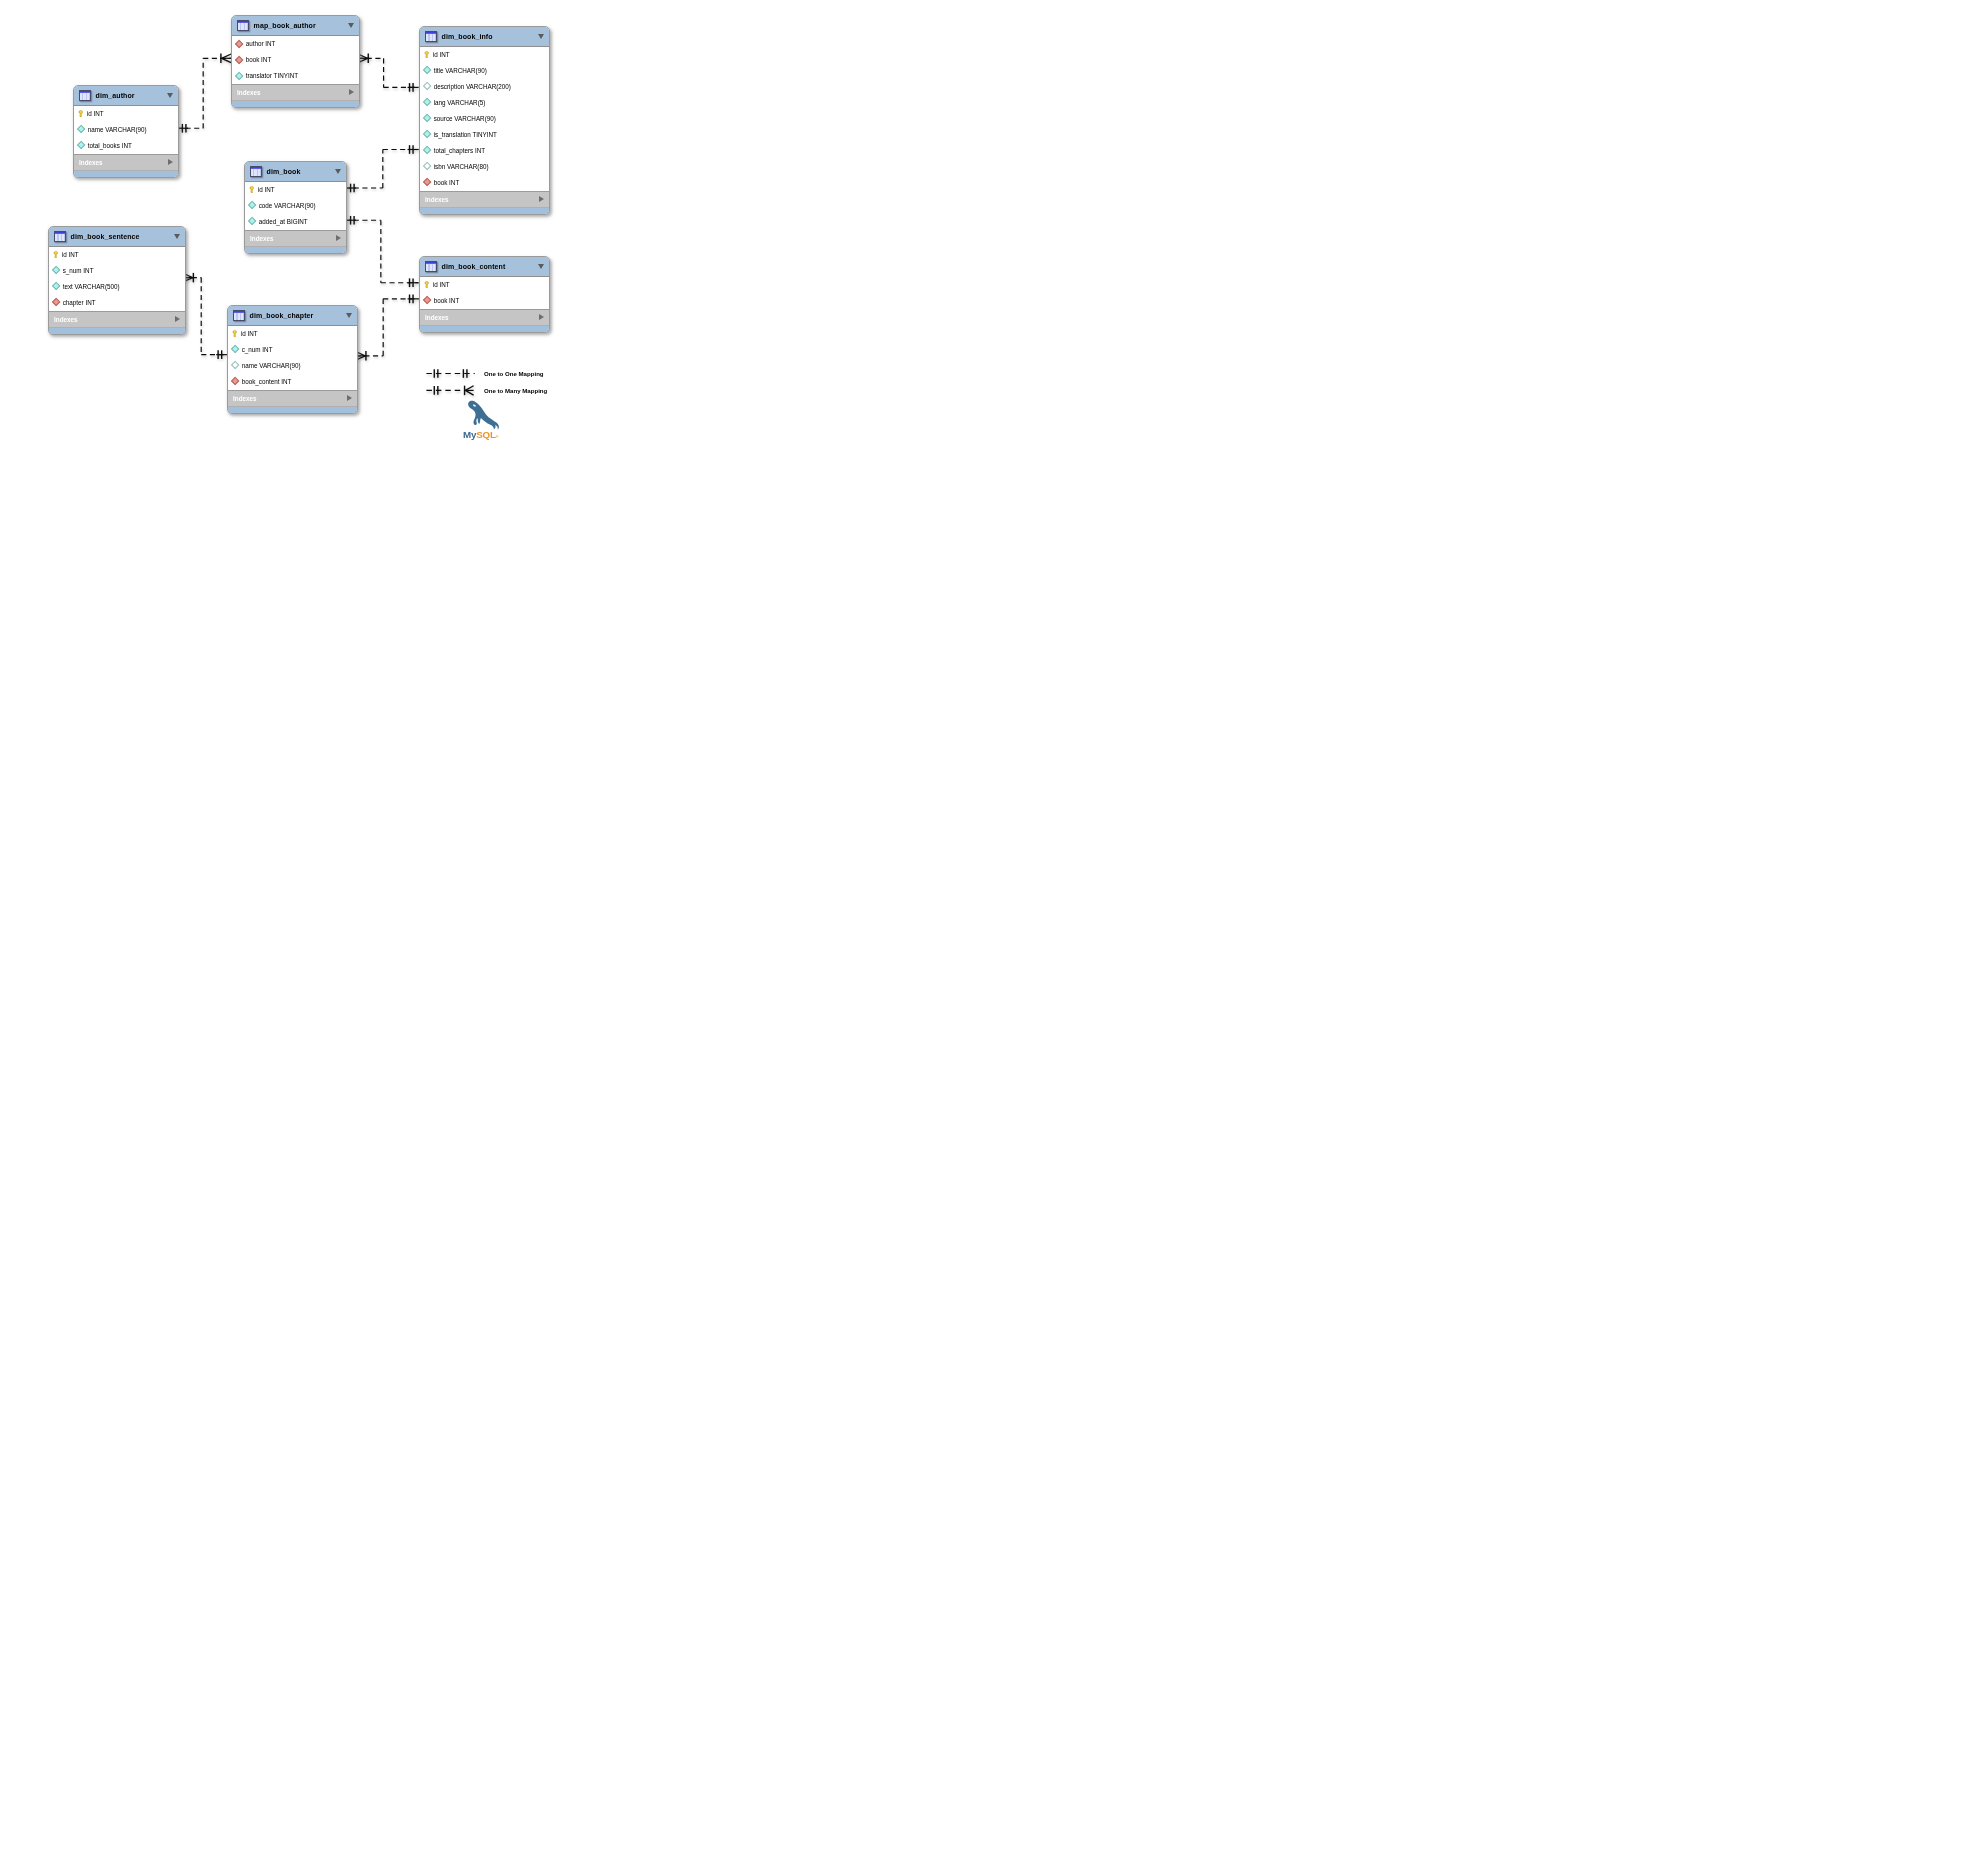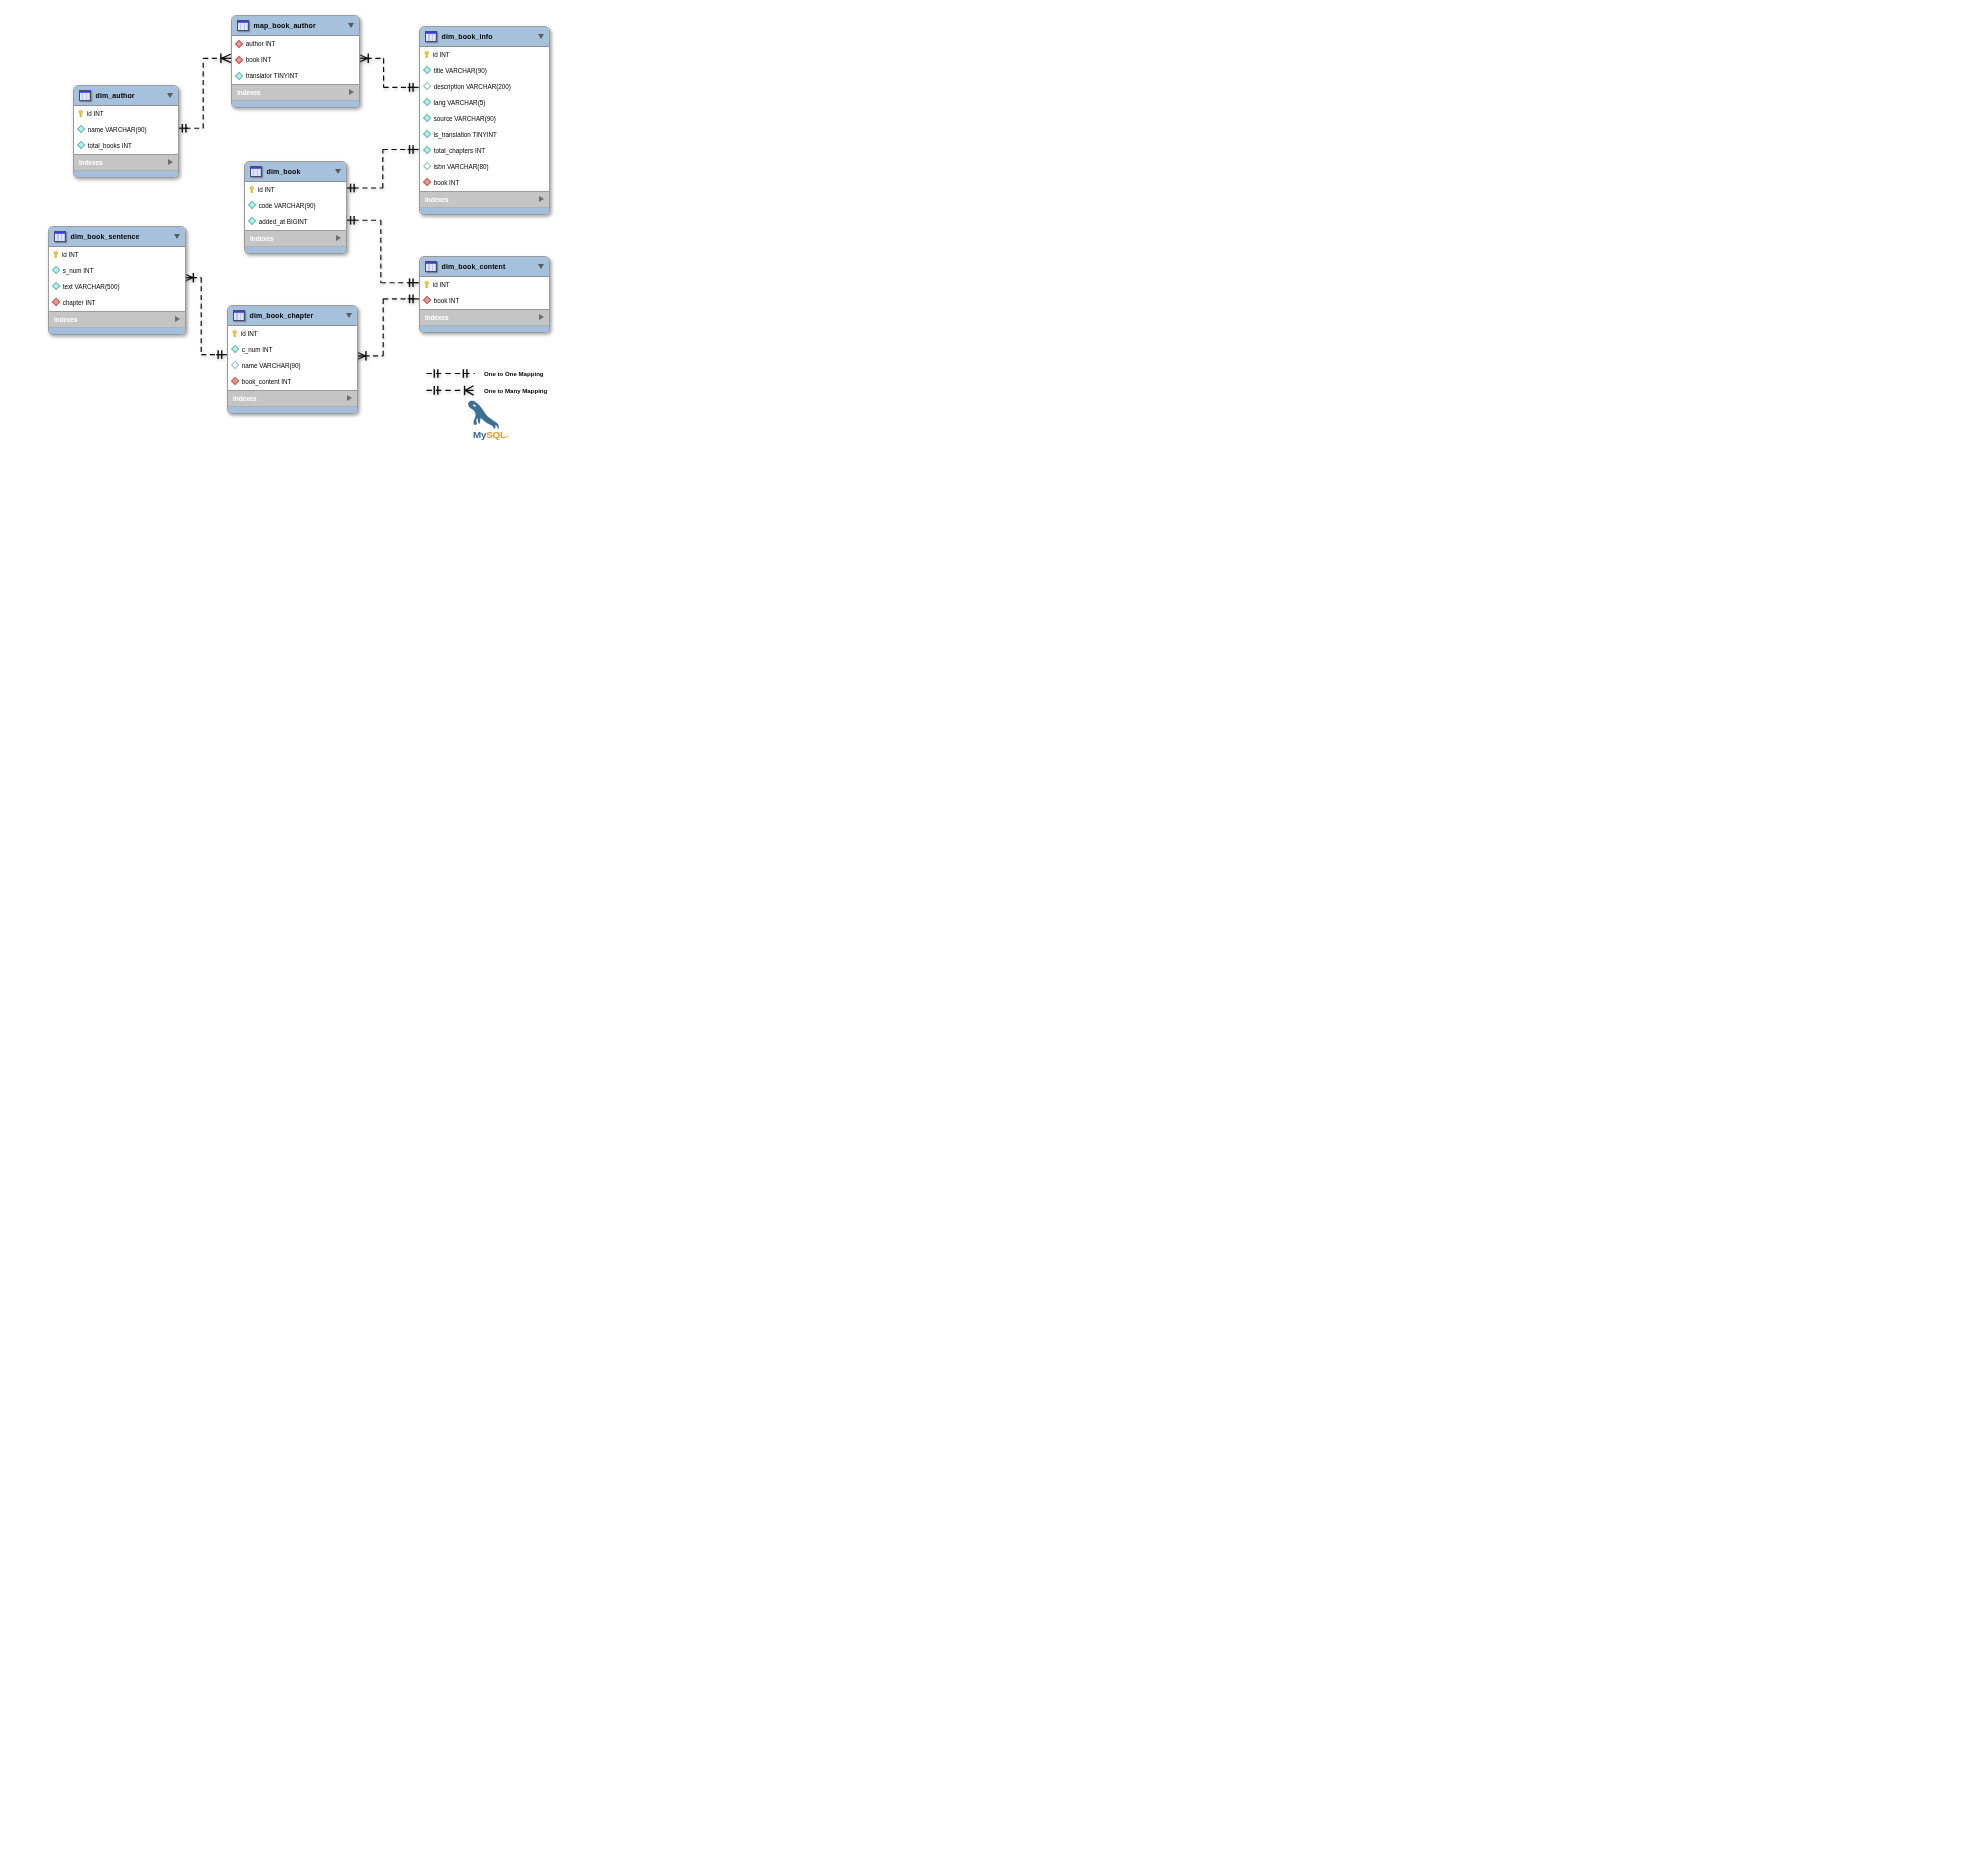--- a/index.html
+++ b/index.html
@@ -29,21 +29,21 @@
   .tbl-indexes{height:15.3px;background:#c5c5c5;border-top:0.8px solid #9b9b9b;display:flex;align-items:center;
        padding:0 5.1px;color:#ffffff;font-weight:bold;font-size:6.3px;}
   .idx-tri{margin-left:auto;width:0;height:0;border-top:3.9px solid transparent;border-bottom:3.9px solid transparent;
        border-left:5.9px solid #6d6d6d;}
   .tbl-strip{height:6.3px;background:#a2bfdb;border-radius:0 0 3.9px 3.9px;border-top:0.4px solid #b0b0b0;}
   
   .legend-label{position:absolute;z-index:2;font-size:6.1px;font-weight:bold;color:#000;white-space:nowrap;transform:translateY(-50%);}
   
   .mysql-logo{position:absolute;z-index:2;text-align:left;}
   .mysql-word{font-size:9.8px;font-weight:bold;letter-spacing:-0.2px;line-height:1;}
-  .my-blue{color:#3d6a8f;margin-left:10px;}
+  .my-blue{color:#3d6a8f;}
   .sql-orange{color:#e8962e;}
   .reg{font-size:3.9px;color:#e8962e;font-weight:bold;vertical-align:0.4px;}
 </style>
 </head>
 <body>
 
 <div class="stage">
   <svg id="wires" width="608" height="455" viewBox="0 0 1547 1157">
     <defs>
       <filter id="softshadow" x="-20%" y="-20%" width="140%" height="140%">

